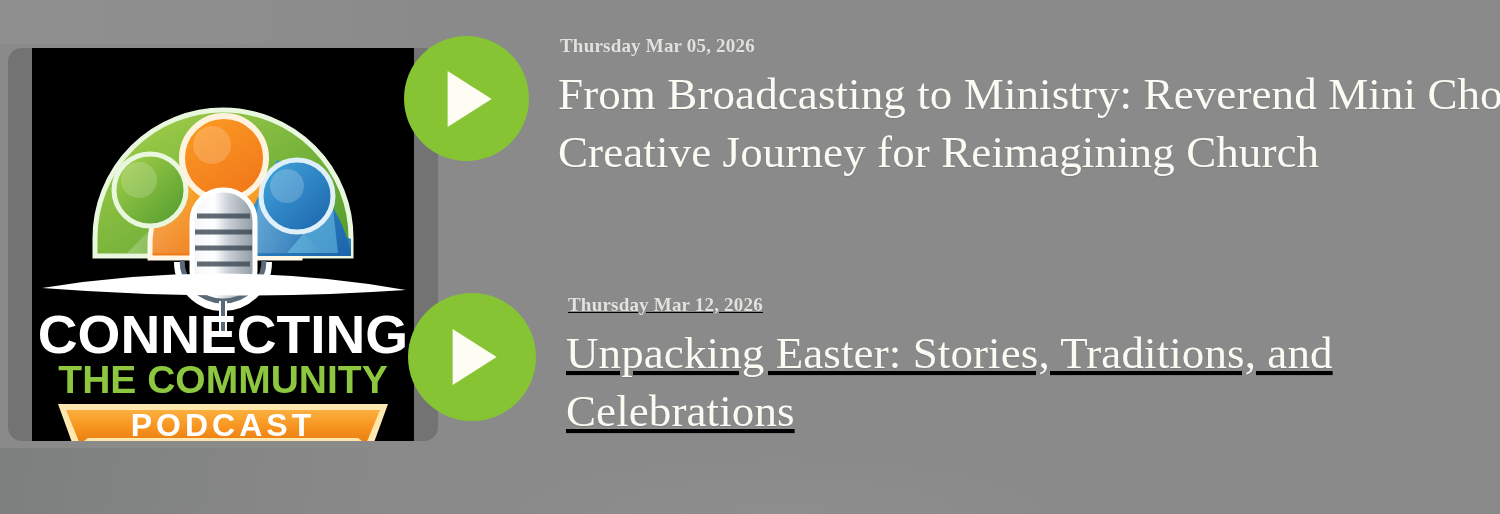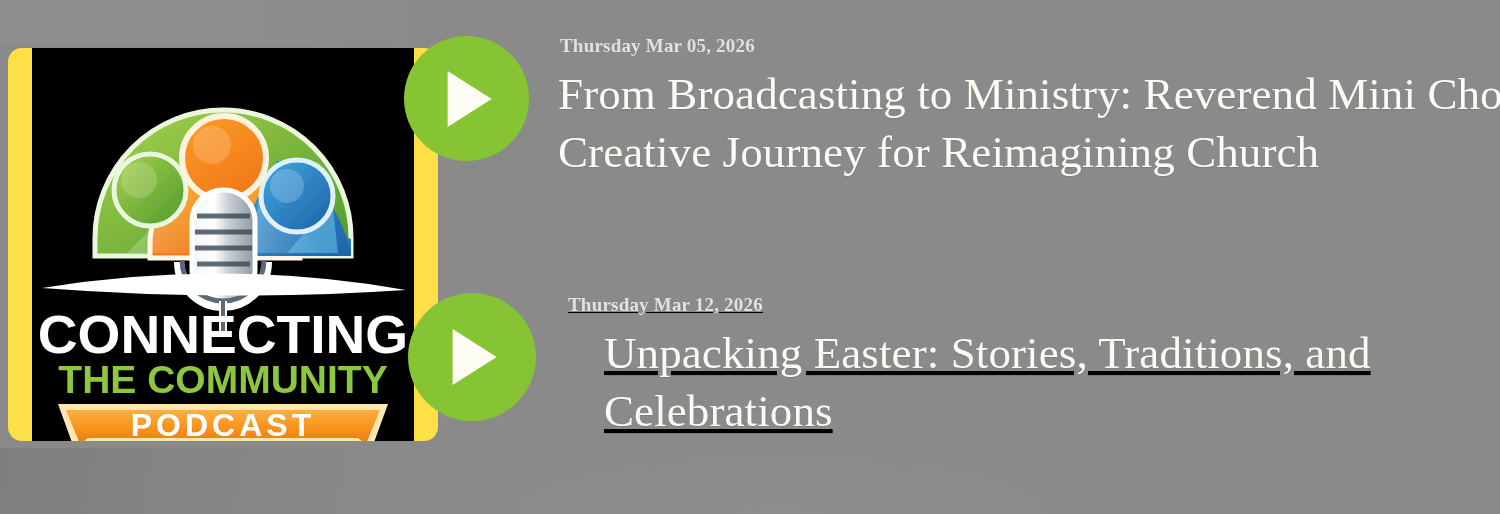--- a/index.html
+++ b/index.html
@@ -38,21 +38,21 @@
     pointer-events: none;
   }
 
   
   .cover {
     position: absolute;
     left: 8px;
     top: 48px;
     width: 430px;
     height: 393px;
-    background: #fde047;
+    background: #737373;
     border-radius: 14px;
     overflow: hidden;
   }
   .cover svg { display: block; width: 100%; height: 100%; }
 
   
   .episode {
     position: absolute;
   }
   .ep1 { left: 404px; top: 36px; }
@@ -107,21 +107,21 @@
     font-weight: normal;
     font-size: 45px;
     line-height: 58px;
     color: #fbfbf4;
     margin: 0;
     letter-spacing: 0.1px;
     text-shadow: 0 1px 1px rgba(0,0,0,0.10);
     cursor: pointer;
   }
   .ep1 .ep-title { width: 990px; }
-  .ep2 .ep-title { width: 880px; margin-left: 38px; }
+  .ep2 .ep-title { width: 880px; }
 
   .ep-desc {
     font-family: "Liberation Serif", "DejaVu Serif", serif;
     font-size: 17px;
     line-height: 24px;
     color: rgba(255,255,255,0.045);
     margin: 12px 0 0 2px;
     width: 820px;
     white-space: pre-wrap;
   }

